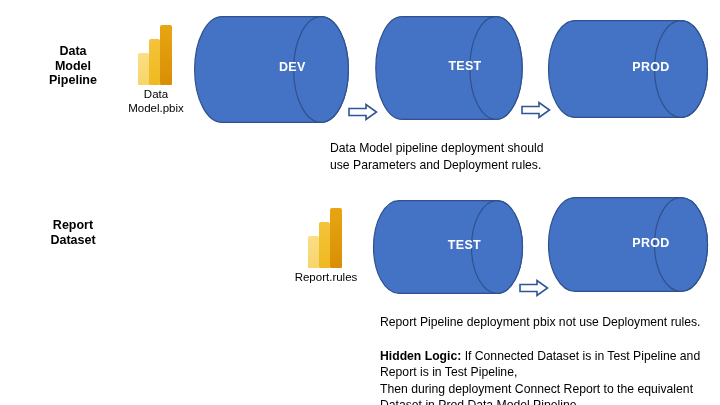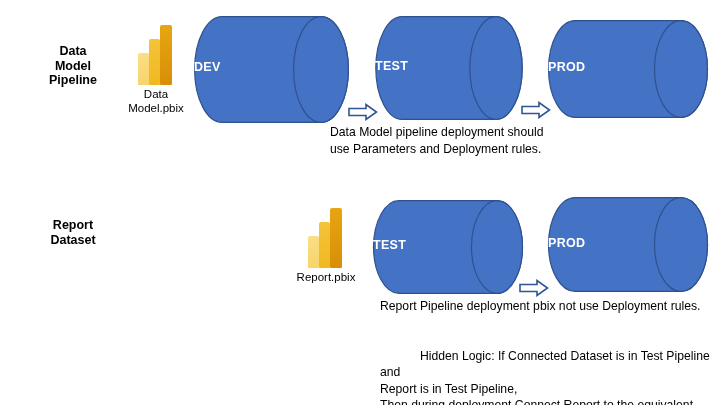--- a/index.html
+++ b/index.html
@@ -76,49 +76,50 @@
   
   .cyl {
     position: absolute;
   }
   
   .cyl svg { position: absolute; left: 0; top: 0; overflow: visible; }
   .cyl .cyl-text {
     position: absolute;
     left: 0;
     width: 72%;
-    text-align: left;
+    text-align: right;
     color: #ffffff;
     font-size: 12.5px;
     font-weight: bold;
     letter-spacing: 0.3px;
   }
 
   
   .arrow { position: absolute; }
 
   
   .note {
     position: absolute;
     font-size: 12.2px;
     line-height: 16.5px;
     color: #000;
     white-space: pre-line;
+    margin-top: 16px;
   }
   #note-data-model { left: 322px; top: 124px; width: 320px; }
   #note-report     { left: 372px; top: 298px; width: 340px; }
   #hidden-logic {
     position: absolute;
     left: 372px; top: 331px; width: 336px;
     font-size: 12.2px;
     line-height: 16.5px;
     color: #000;
     white-space: pre-line;
   }
-  #hidden-logic .hl-label { font-weight: normal; margin-left: 40px; }
+  #hidden-logic .hl-label { font-weight: bold; }
 </style>
 </head>
 <body>
 
 <div class="canvas">
 
   <div class="row-label" id="row-label-data-model">Data
 Model
 Pipeline</div>
 
@@ -173,21 +174,21 @@
 
   <div class="row-label" id="row-label-report">Report
 Dataset</div>
 
   <div class="pbi-file" id="file-report">
     <div class="pbi-icon">
       <div class="pbi-bar b1"></div>
       <div class="pbi-bar b2"></div>
       <div class="pbi-bar b3"></div>
     </div>
-    <div class="pbi-caption">Report.pbix</div>
+    <div class="pbi-caption">Report.rules</div>
   </div>
 
   <div class="cyl" id="cyl-test-2" style="left:365px; top:200px; width:150px; height:94px;">
     <svg width="150" height="94" viewBox="0 0 150 94">
       <path d="M 26,0.6 L 124,0.6 A 25.5,46.4 0 0 1 124,93.4 L 26,93.4 A 25.5,46.4 0 0 1 26,0.6 Z" fill="#4472C4" stroke="#2F528F" stroke-width="1.2"></path>
       <path d="M 124,0.6 A 25.5,46.4 0 0 0 124,93.4 A 25.5,46.4 0 0 0 124,0.6 Z" fill="#4472C4" stroke="#2F528F" stroke-width="1.2"></path>
     </svg>
     <div class="cyl-text" style="top:38px;">TEST</div>
   </div>
 

